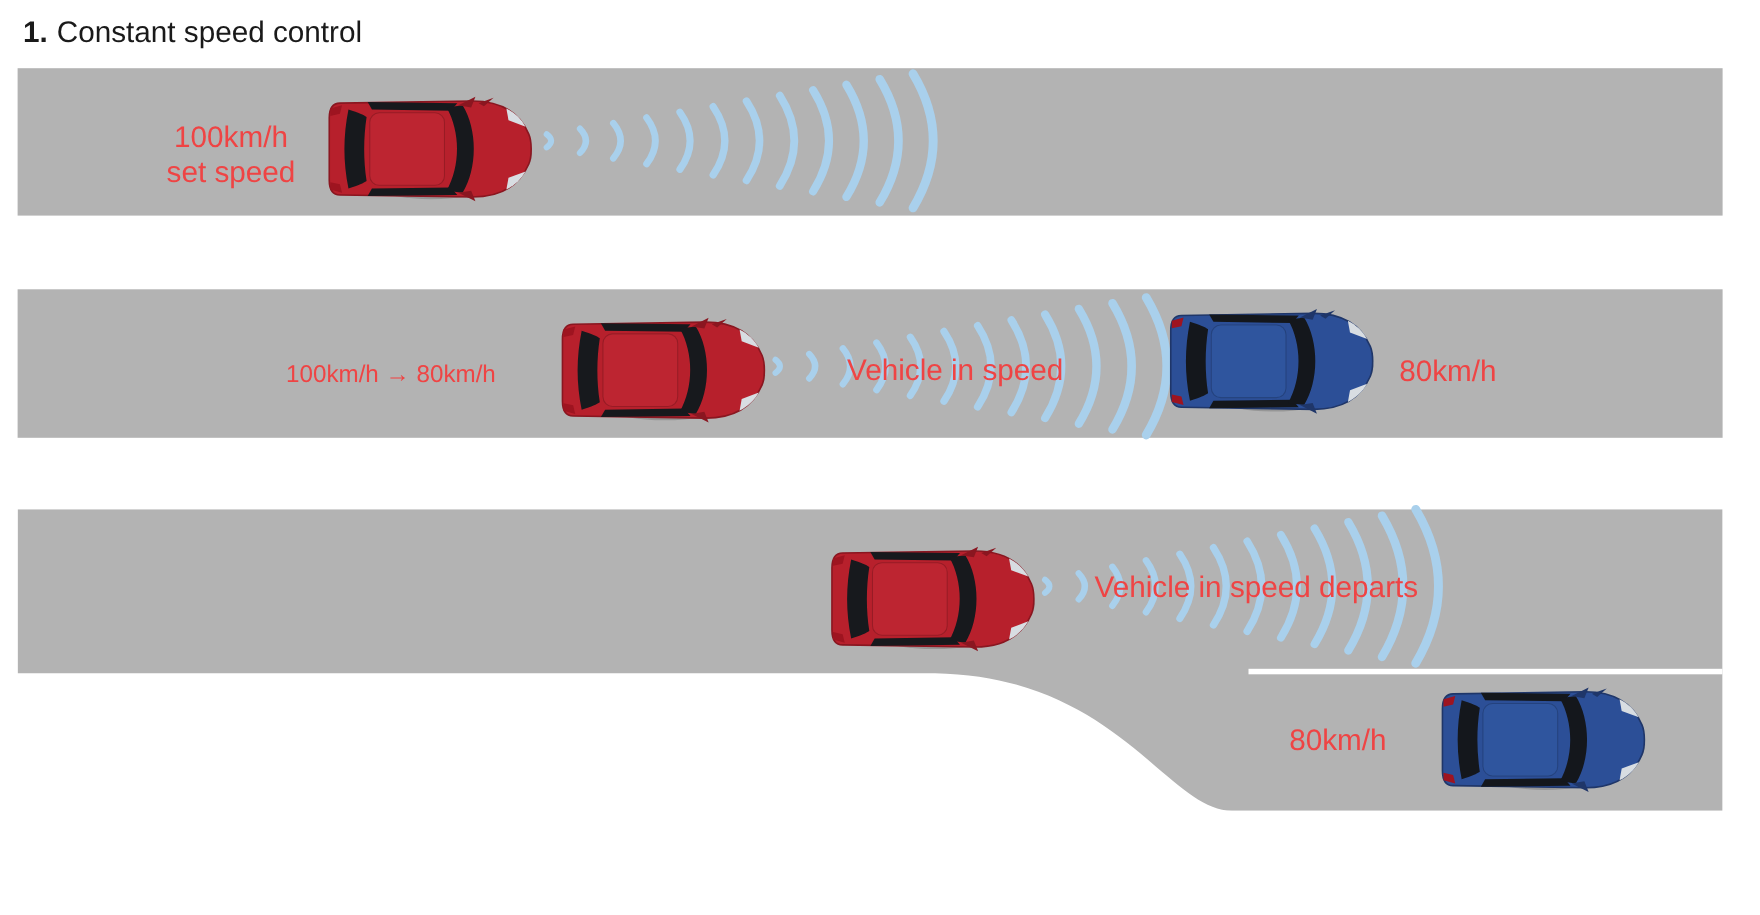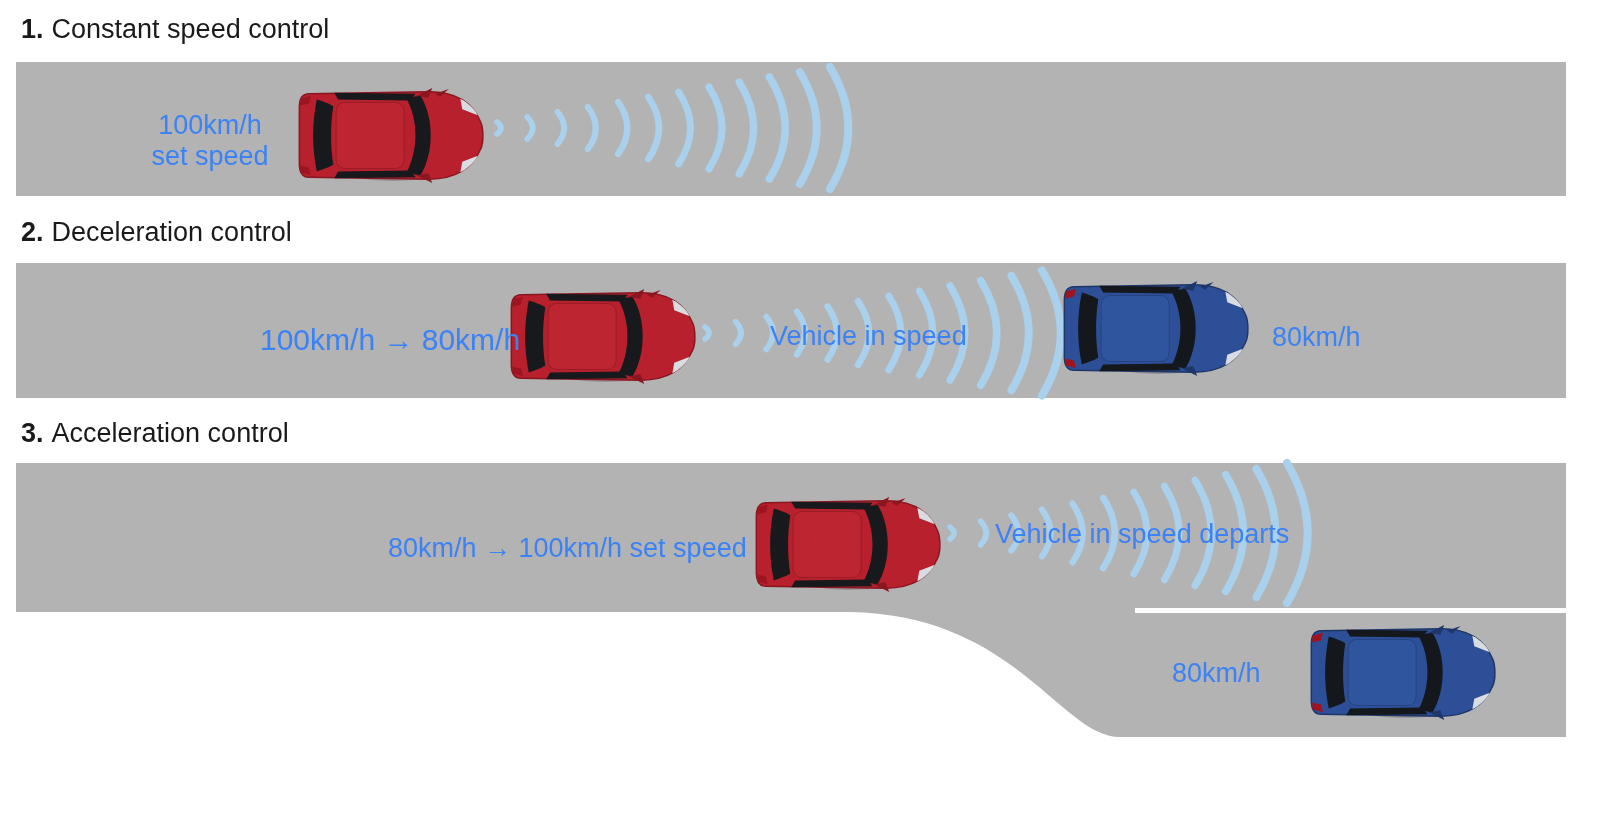--- a/index.html
+++ b/index.html
@@ -6,21 +6,21 @@
   #canvas{
     position:relative;width:1600px;height:832px;background:#ffffff;
     font-family:"Liberation Sans", sans-serif;color:#1c1c1c;overflow:hidden;
   }
   .heading{position:absolute;left:21px;font-size:27px;line-height:31px;color:#1a1a1a;white-space:nowrap;}
   .heading .num{font-weight:bold;margin-right:8px;}
   .road{position:absolute;left:16px;width:1550px;background:#b3b3b3;}
   #road1{top:62px;height:134px;}
   #road2{top:263px;height:135px;}
   #road3-svg{position:absolute;left:16px;top:463px;width:1550px;height:274px;}
-  .lbl{position:absolute;font-size:27px;line-height:31px;color:#3b82f6;white-space:nowrap;z-index:5;}
+  .lbl{position:absolute;font-size:27px;line-height:31px;color:#ef4444;white-space:nowrap;z-index:5;}
   .car{position:absolute;width:195px;height:97px;z-index:3;}
   .car.red{--body:#b7202c;--body-dark:#8a1620;--glass:#17191d;--roof:#bd2531;}
   .car.blue{--body:#2c4f97;--body-dark:#1f3669;--glass:#14171c;--roof:#2f559e;}
   .waves{position:absolute;z-index:2;overflow:visible;}
   #waves1{left:480px;top:62px;width:380px;height:134px;}
   #waves2{left:690px;top:263px;width:380px;height:135px;}
   #waves3{left:935px;top:463px;width:380px;height:160px;}
   .wave-arc{fill:none;stroke:#a9d0ec;stroke-linecap:round;}
 </style>
 </head>
@@ -72,27 +72,24 @@
       <path d="M 138.0909090909091,40 Q 156.6109090909091,66 138.0909090909091,92" class="wave-arc" stroke-width="6.41"></path>
       <path d="M 168.36363636363635,35 Q 189.48363636363635,66 168.36363636363635,97" class="wave-arc" stroke-width="6.64"></path>
       <path d="M 198.63636363636363,30 Q 222.35636363636362,66 198.63636363636363,102" class="wave-arc" stroke-width="6.86"></path>
       <path d="M 228.9090909090909,25 Q 255.2290909090909,66 228.9090909090909,107" class="wave-arc" stroke-width="7.09"></path>
       <path d="M 259.1818181818182,20 Q 288.1018181818182,66 259.1818181818182,112" class="wave-arc" stroke-width="7.32"></path>
       <path d="M 289.4545454545455,15 Q 320.9745454545455,66 289.4545454545455,117" class="wave-arc" stroke-width="7.55"></path>
       <path d="M 319.7272727272727,10 Q 353.8472727272727,66 319.7272727272727,122" class="wave-arc" stroke-width="7.77"></path>
       <path d="M 350,5 Q 386.72,66 350,127" class="wave-arc" stroke-width="8.00"></path>
     </svg>
 
-  <div class="heading" style="top:217px">
-    <span class="num">2.</span><span>Deceleration control</span>
-  </div>
 
   <div id="road2" class="road"></div>
 
-  <div class="lbl" style="left:260px;top:324px;font-size:30px">100km/h → 80km/h</div>
+  <div class="lbl" style="left:260px;top:324px;font-size:22px">100km/h → 80km/h</div>
 
   <svg class="car red" style="left:505px;top:288px" viewBox="0 0 200 100">
       <use href="#car-top"></use>
     </svg>
 
   <svg id="waves2" class="waves">
       <path d="M 15,64 Q 23.12,70 15,76" class="wave-arc" stroke-width="5.50"></path>
       <path d="M 45.63636363636364,58.86363636363636 Q 56.42727272727273,70 45.63636363636364,81.13636363636364" class="wave-arc" stroke-width="5.73"></path>
       <path d="M 76.27272727272728,53.72727272727273 Q 89.73454545454547,70 76.27272727272728,86.27272727272728" class="wave-arc" stroke-width="5.95"></path>
       <path d="M 106.9090909090909,48.59090909090909 Q 123.04181818181817,70 106.9090909090909,91.4090909090909" class="wave-arc" stroke-width="6.18"></path>
@@ -107,30 +104,26 @@
     </svg>
 
   <div class="lbl" style="left:770px;top:321px">Vehicle in speed</div>
 
   <svg class="car blue" style="left:1058px;top:280px" viewBox="0 0 200 100">
       <use href="#car-top"></use>
     </svg>
 
   <div class="lbl" style="left:1272px;top:322px">80km/h</div>
 
-  <div class="heading" style="top:418px">
-    <span class="num">3.</span><span>Acceleration control</span>
-  </div>
 
   <svg id="road3-svg" viewBox="0 0 1550 274" preserveAspectRatio="none">
     <path d="M0,0 H1550 V274 H1104 C1045,274 1000,152 834,149 H0 Z" fill="#b3b3b3"></path>
     <rect x="1119" y="145" width="431" height="5" fill="#ffffff"></rect>
   </svg>
 
-  <div class="lbl" style="left:388px;top:533px">80km/h → 100km/h set speed</div>
 
   <svg class="car red" style="left:750px;top:496px" viewBox="0 0 200 100">
       <use href="#car-top"></use>
     </svg>
 
   <svg id="waves3" class="waves">
       <path d="M 15,64 Q 23.12,70 15,76" class="wave-arc" stroke-width="5.50"></path>
       <path d="M 45.63636363636364,58.18181818181818 Q 56.78181818181818,70 45.63636363636364,81.81818181818181" class="wave-arc" stroke-width="5.73"></path>
       <path d="M 76.27272727272728,52.36363636363636 Q 90.44363636363637,70 76.27272727272728,87.63636363636364" class="wave-arc" stroke-width="5.95"></path>
       <path d="M 106.9090909090909,46.54545454545455 Q 124.10545454545453,70 106.9090909090909,93.45454545454545" class="wave-arc" stroke-width="6.18"></path>

